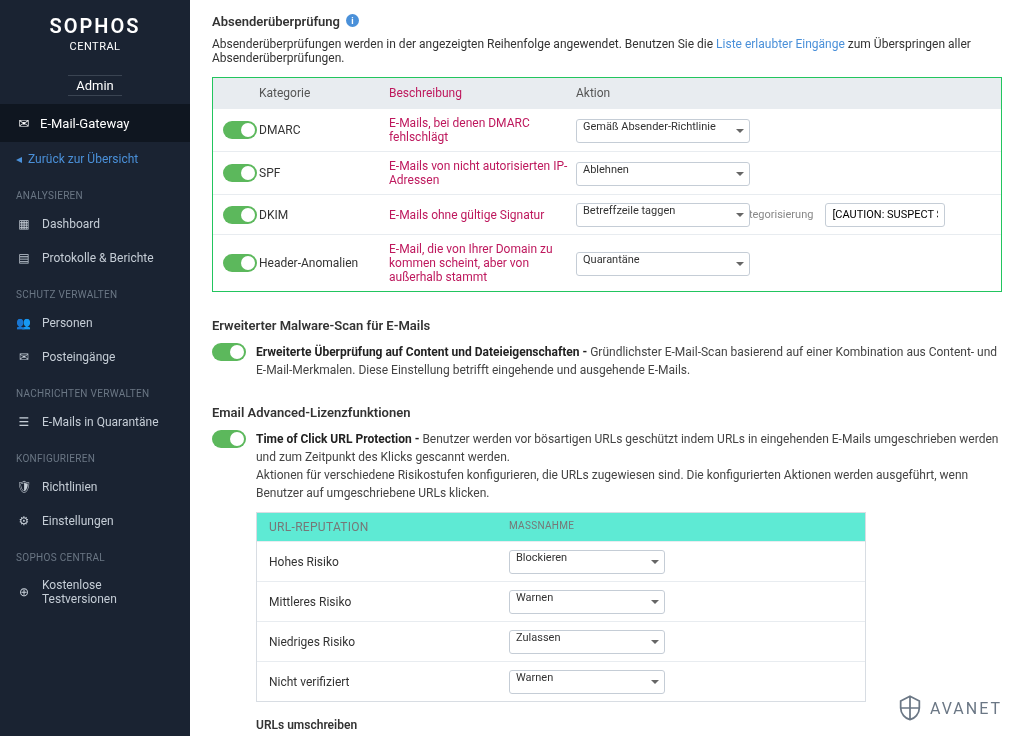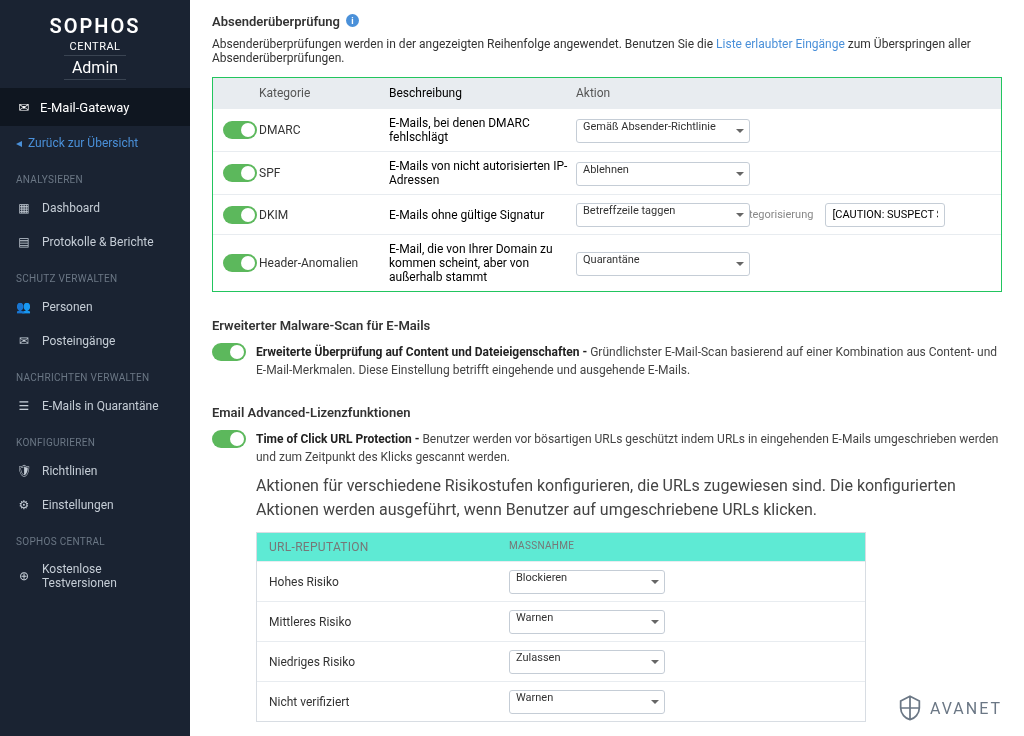--- a/index.html
+++ b/index.html
@@ -1,53 +1,53 @@
 <!DOCTYPE html>
 <html><head>
 <meta charset="utf-8">
 <style>
 *{margin:0;padding:0;box-sizing:border-box;font-family:-apple-system,BlinkMacSystemFont,"Segoe UI",Roboto,Arial,sans-serif}
 body{display:flex;width:1024px;height:736px;overflow:hidden;background:#fff}
 .sidebar{width:190px;background:#1a2332;color:#c5cdd6;display:flex;flex-direction:column;flex-shrink:0}
 .brand{text-align:center;padding:14px 0 8px}
 .brand-logo{color:#fff;font-size:20px;font-weight:600;letter-spacing:2px}
 .brand-sub{color:#fff;font-size:11px;letter-spacing:.5px;margin-top:2px}
-.brand-admin{color:#fff;font-size:16px;border-top:1px solid #3a4452;border-bottom:1px solid #3a4452;display:inline-block;padding:2px 8px;margin-top:2px}
+.brand-admin{color:#fff;font-size:13px;border-top:1px solid #3a4452;border-bottom:1px solid #3a4452;display:inline-block;padding:2px 8px;margin-top:22px}
 .nav-active{background:#0f1620;color:#fff;padding:11px 16px;font-size:13px;display:flex;align-items:center;gap:8px}
 .nav-back{color:#4a90d9;padding:10px 16px;font-size:12px;display:flex;align-items:center;gap:6px;cursor:pointer}
 .nav-section{color:#6b7785;font-size:10px;padding:14px 16px 6px;letter-spacing:.3px}
 .nav-item{color:#c5cdd6;padding:9px 16px;font-size:12px;display:flex;align-items:center;gap:10px;cursor:pointer}
 .nav-icon{width:16px;height:16px;display:inline-flex;align-items:center;justify-content:center;flex-shrink:0}
 .main{flex:1;padding:14px 22px;overflow-y:auto;font-size:13px;color:#333}
 .sec-title{font-weight:600;font-size:13px;margin-bottom:8px;display:flex;gap:6px}
 .info-icon{width:13px;height:13px;border-radius:50%;background:#4a90d9;color:#fff;display:inline-flex;align-items:center;justify-content:center;font-size:9px;font-weight:700}
 .desc{font-size:12px;color:#333;margin-bottom:12px}
 .desc a{color:#4a90d9;text-decoration:none}
 .table{width:100%;border:1px solid #22c55e}
 .table-head{background:#e8ecf0;display:flex;padding:8px 10px;font-size:12px;color:#555}
 .table-row{display:flex;align-items:center;padding:7px 10px;border-top:1px solid #e8ecf0}
 .col-toggle{width:36px}
 .col-cat{width:130px;font-size:12px}
-.col-desc{flex:1;font-size:12px;color:#000000}
+.col-desc{flex:1;font-size:12px;color:#be185d}
 .col-action{width:160px}
 .col-extra{width:255px;display:flex;align-items:center;gap:12px}
 .col-extra-label{font-size:11px;color:#888}
 .toggle{width:34px;height:18px;background:#5cb85c;border-radius:9px;position:relative;cursor:pointer}
 .toggle::after{content:"";position:absolute;width:14px;height:14px;background:#fff;border-radius:50%;top:2px;right:2px}
 select,.sel{width:100%;height:24px;border:1px solid #c5cdd6;border-radius:3px;background:#fff;font-size:11px;padding:0 20px 0 6px;appearance:none;position:relative}
 .sel-wrap{position:relative;display:inline-block;width:150px}
 .sel-wrap::after{content:"";position:absolute;right:6px;top:50%;transform:translateY(-50%);width:0;height:0;border-left:4px solid transparent;border-right:4px solid transparent;border-top:4px solid #666;pointer-events:none}
 .sel-wrap.thin{width:156px}
 .sel-wrap.sm{width:174px}
 .input-box{height:24px;border:1px solid #c5cdd6;border-radius:3px;font-size:11px;padding:0 6px;width:120px}
 .section{margin-top:26px}
 .feature{display:flex;gap:10px;margin-top:10px}
 .feature-text{flex:1;font-size:12px;color:#444;line-height:1.5}
 .feature-text b{color:#222}
-.feature-sub{margin-left:44px;font-size:16px;color:#444;margin-top:8px;line-height:1.5}
+.feature-sub{margin-left:44px;font-size:12px;color:#444;line-height:1.5}
 .rep-table{margin-left:44px;margin-top:10px;border:1px solid #d8dde3;max-width:610px}
 .rep-head{background:#5eead4;display:flex;padding:7px 12px;font-size:10px;color:#777;letter-spacing:.3px}
 .rep-row{display:flex;align-items:center;padding:7px 12px;border-top:1px solid #e8ecf0}
 .rep-col1{width:240px;font-size:12px}
 .rep-col2{flex:1}
 .sub-title{margin-left:44px;margin-top:16px;font-weight:600;font-size:12px}
 .avanet{position:absolute;right:22px;bottom:14px;display:flex;align-items:center;gap:6px;color:#6b7785;font-size:16px;letter-spacing:2px}
 .avanet svg{width:28px;height:28px}
 </style>
 </head>

